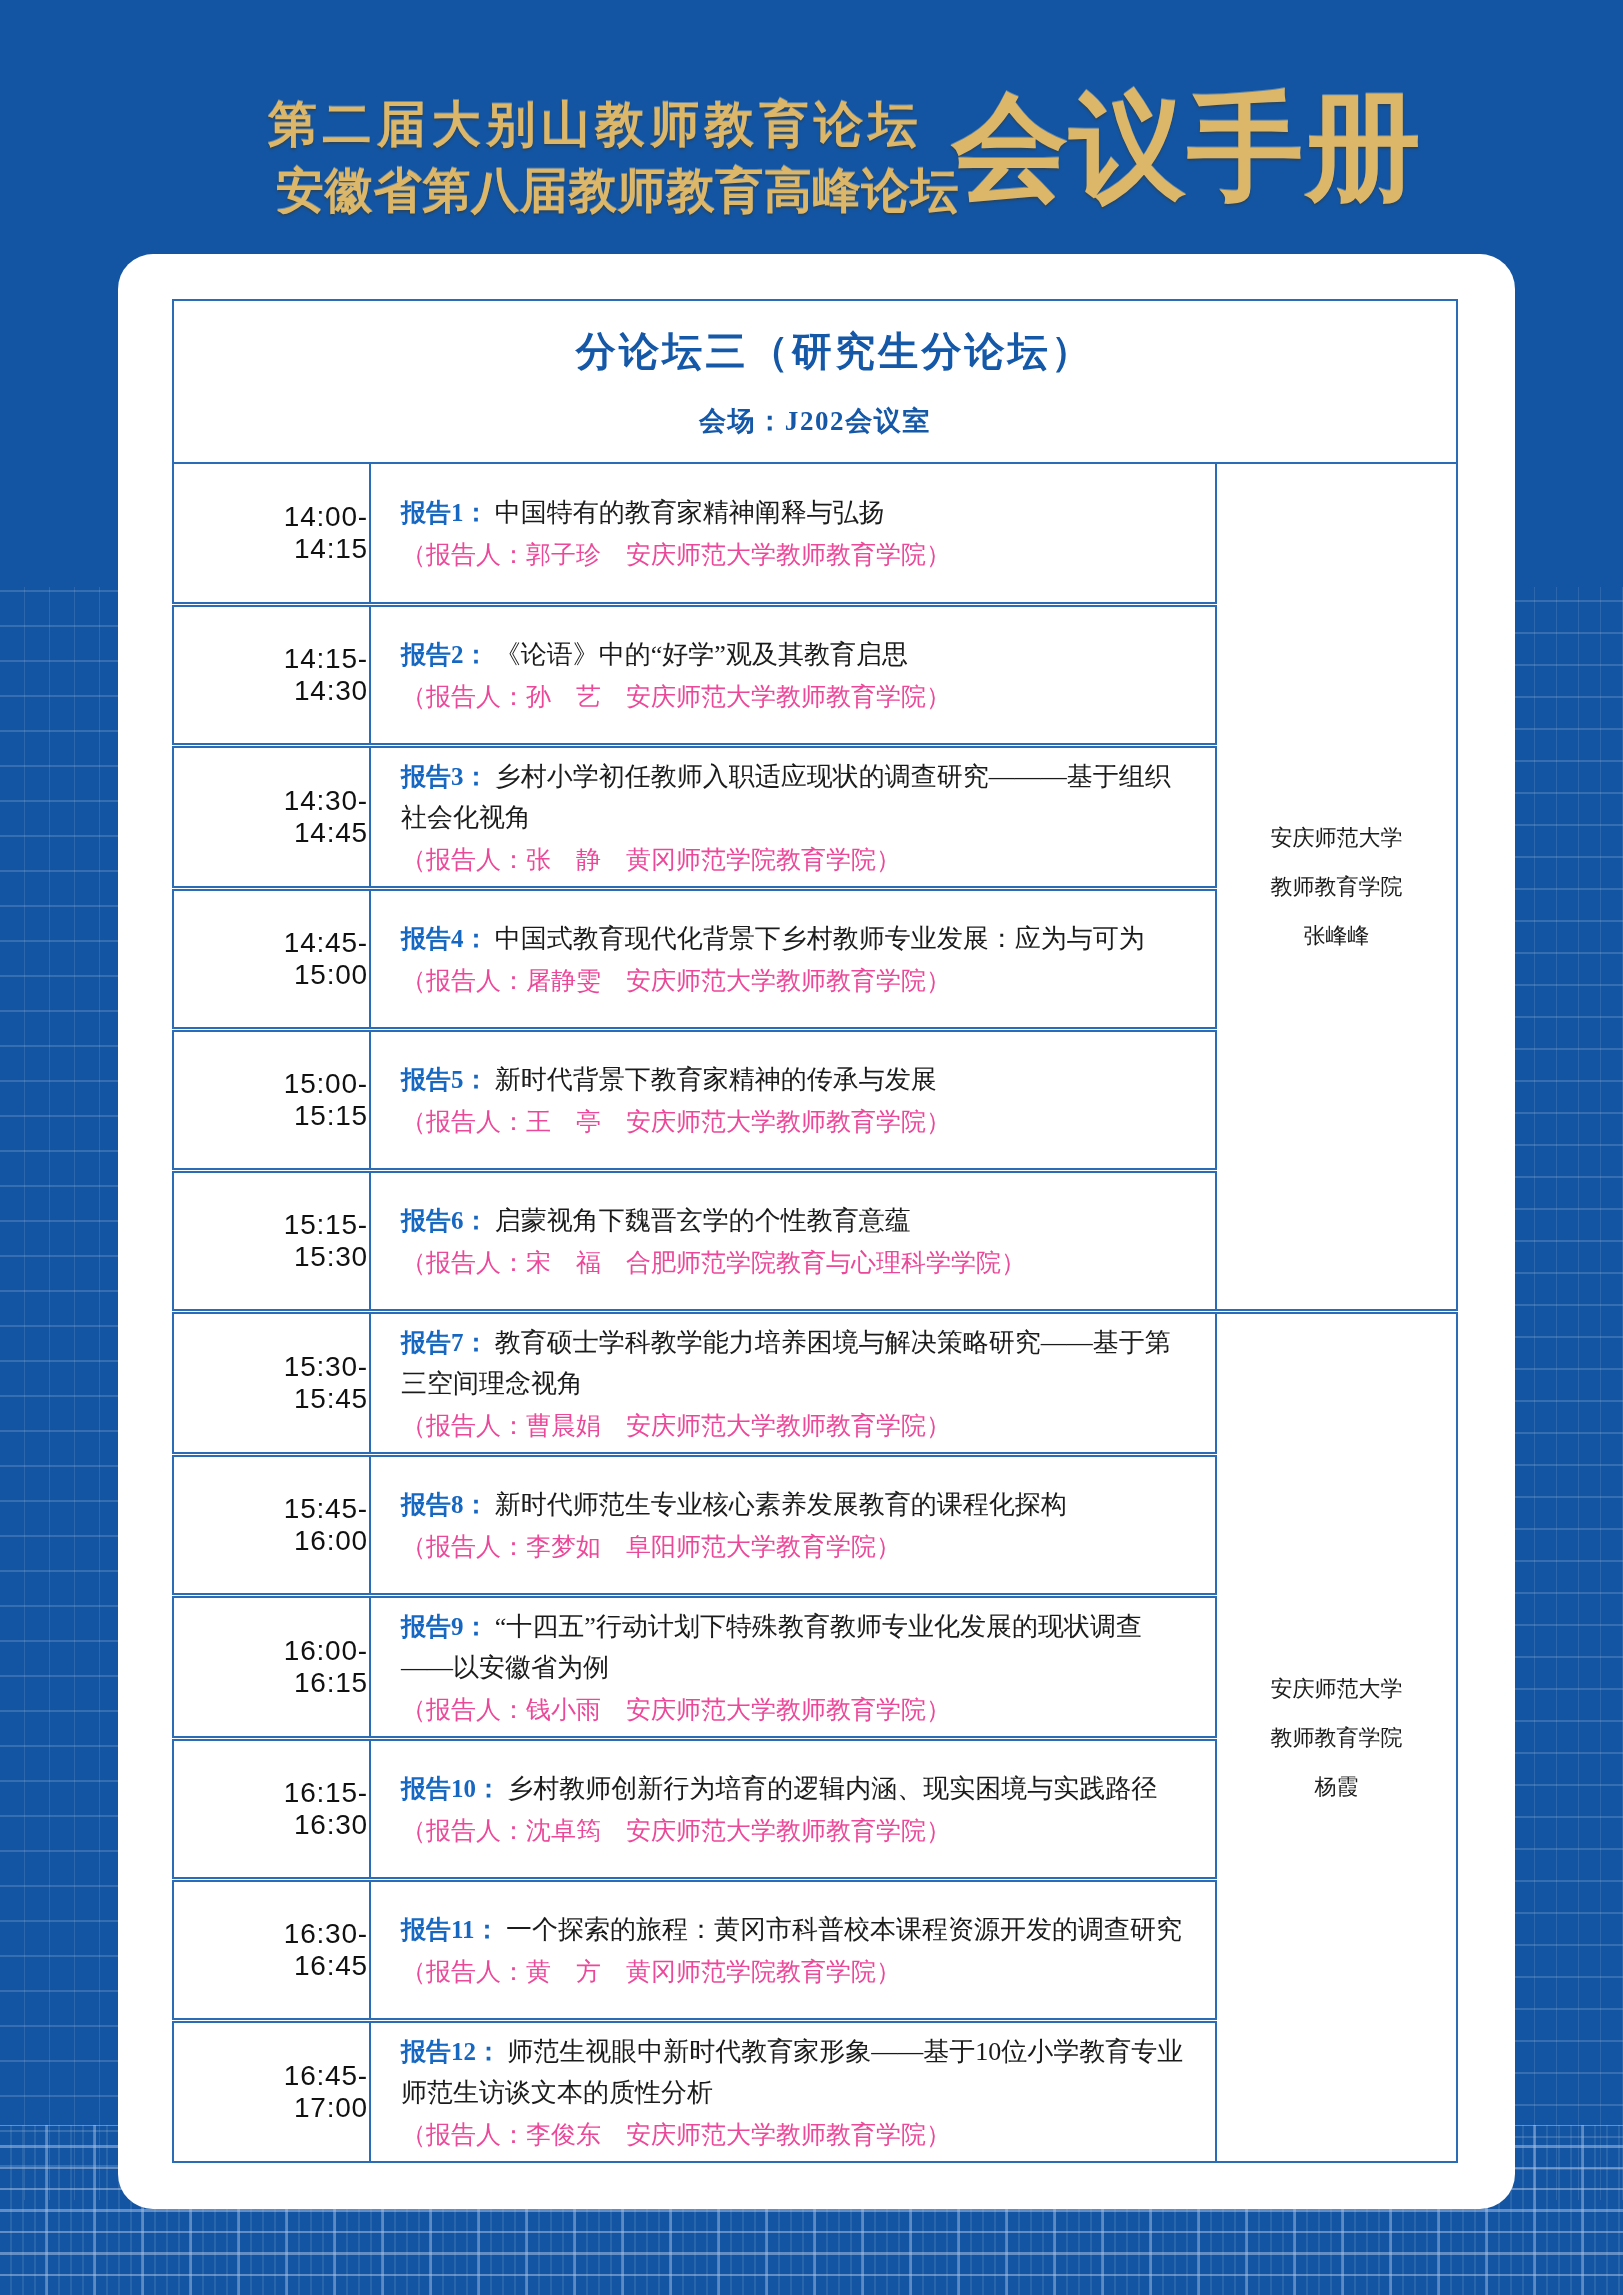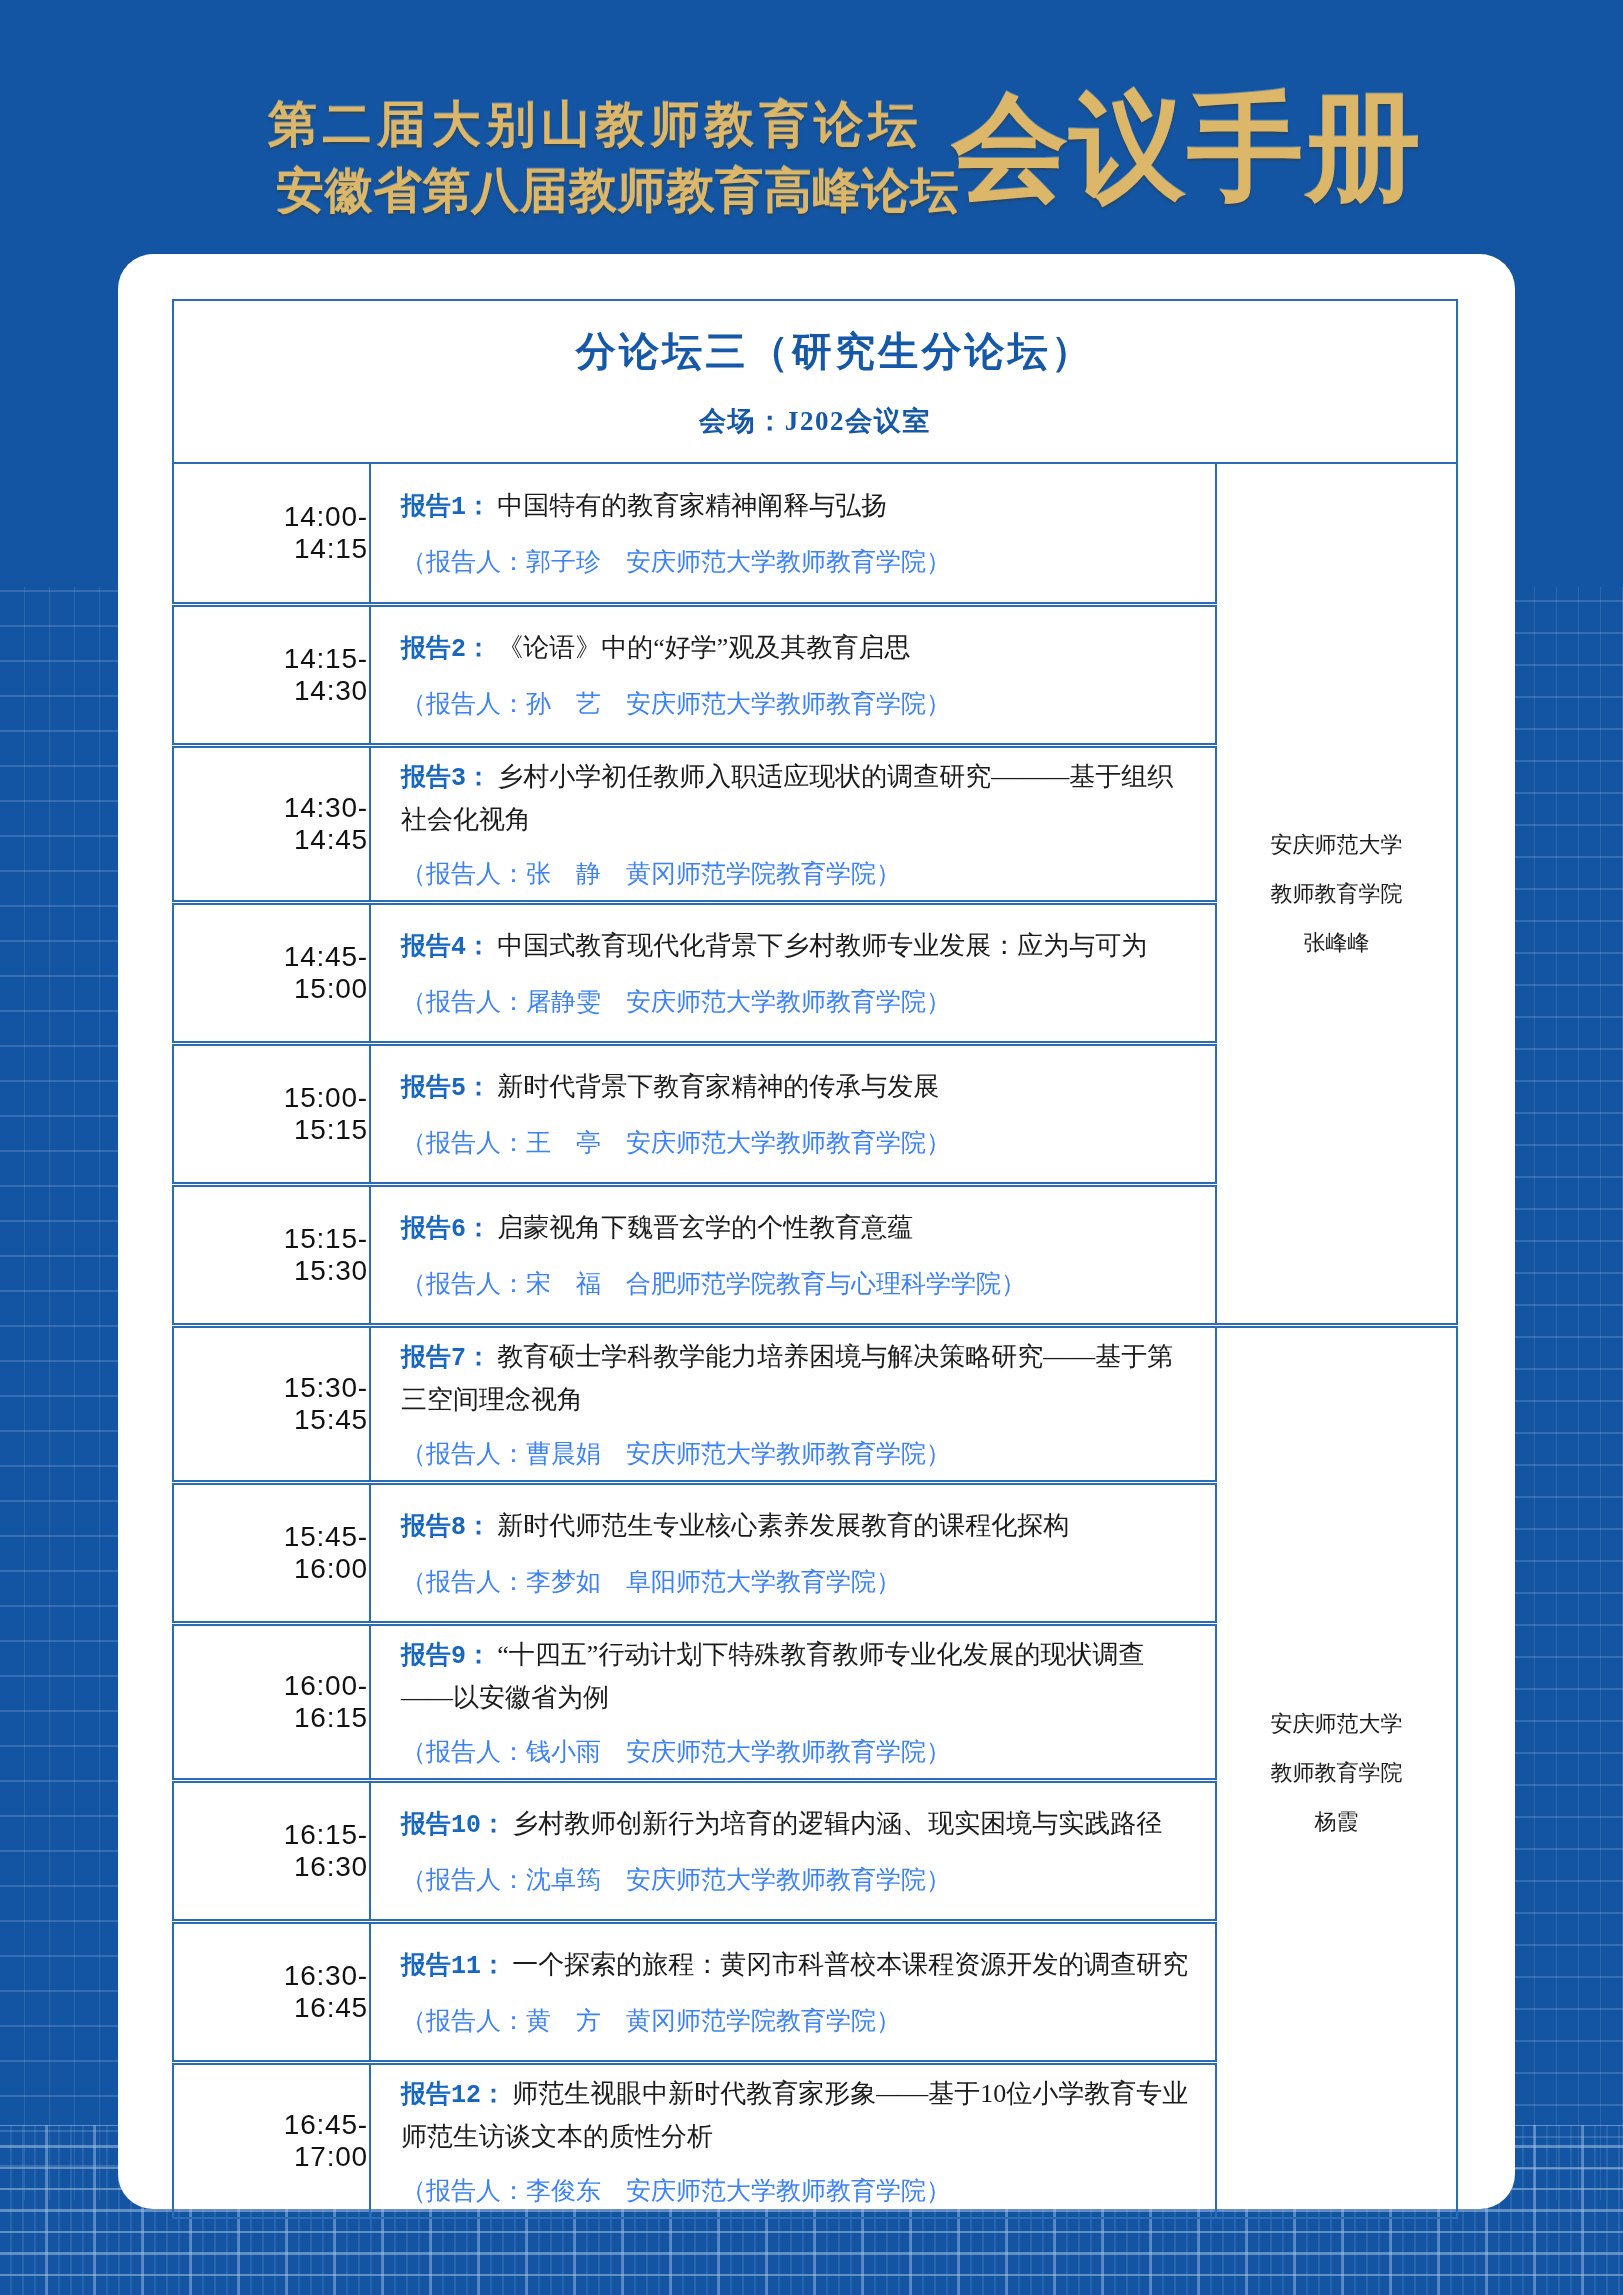--- a/index.html
+++ b/index.html
@@ -101,29 +101,29 @@
     padding:8px 22px 8px 30px;
   }
   td.content .line1{
     font-size:26px;
     line-height:41px;
     color:#1b1b1b;
   }
   td.content .lbl{
     color:#1667c1;
     font-weight:bold;
-    font-family:Liberation Mono, monospace;
+    font-family:Liberation Serif, serif;
     font-size:25px;
     padding-right:6.3px;
   }
   td.content .presenter{
     font-size:25px;
     line-height:36px;
-    color:#3b82f6;
-    margin-top:16px;
+    color:#ec4899;
+    margin-top:4px;
   }
   td.moderator{
     text-align:center;
     vertical-align:middle;
     font-size:22px;
     color:#1b1b1b;
   }
   td.moderator div{line-height:49px;}
 </style>
 </head>

